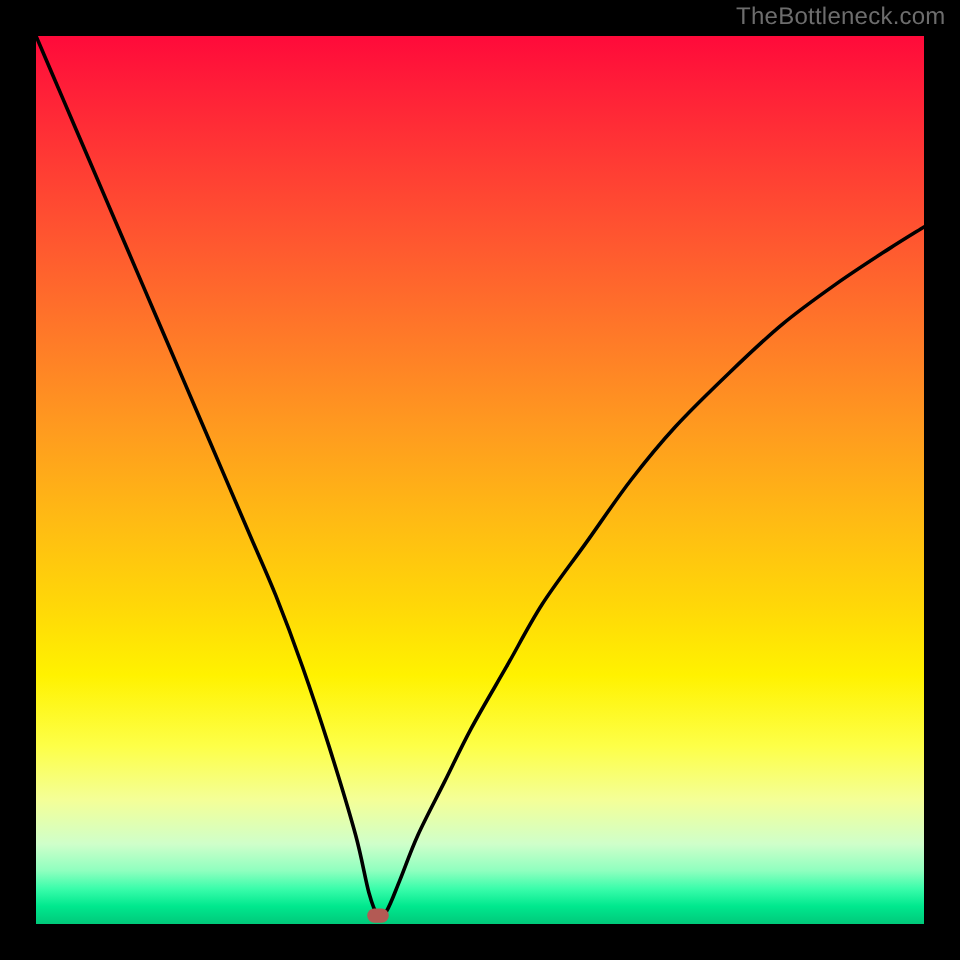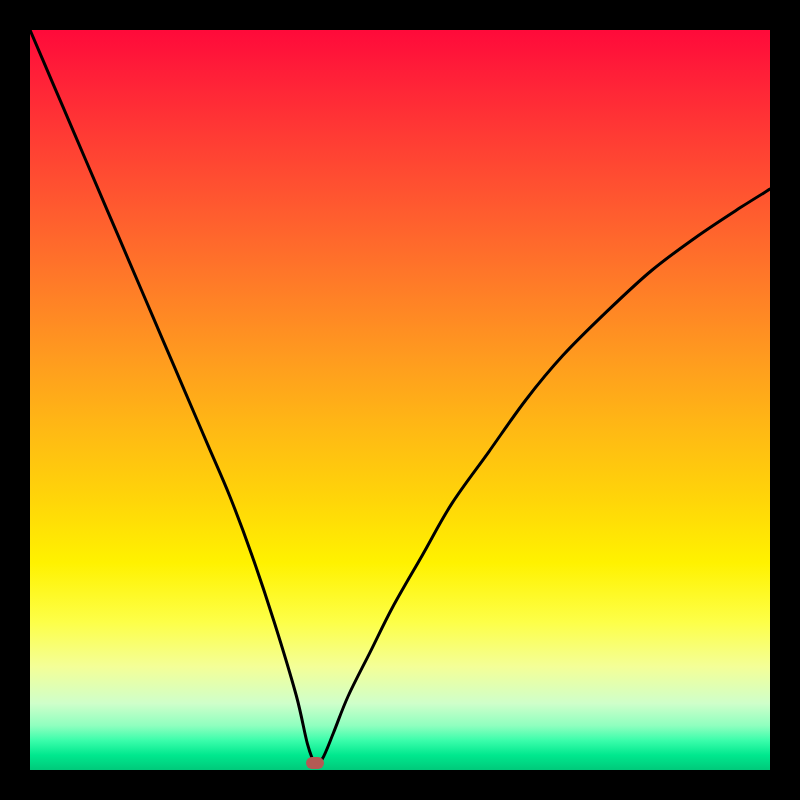--- a/index.html
+++ b/index.html
@@ -68,14 +68,15 @@
 
 <div class="frame">
 
   <div class="plot-area">
     <svg class="curve-svg" viewBox="0 0 740 740" preserveAspectRatio="none">
       <path fill="none" stroke="#000000" stroke-width="3" stroke-linejoin="round" stroke-linecap="round" d="M 0.0 0.0 C 3.7 8.6, 14.8 34.5, 22.2 51.8 C 29.6 69.1, 37.0 86.3, 44.4 103.6 C 51.8 120.9, 59.2 138.1, 66.6 155.4 C 74.0 172.7, 81.4 189.9, 88.8 207.2 C 96.2 224.5, 103.6 241.7, 111.0 259.0 C 118.4 276.3, 125.8 293.5, 133.2 310.8 C 140.6 328.1, 148.0 345.3, 155.4 362.6 C 162.8 379.9, 170.2 397.1, 177.6 414.4 C 185.0 431.7, 192.4 447.7, 199.8 466.2 C 207.2 484.7, 214.6 504.4, 222.0 525.4 C 229.4 546.4, 236.8 568.6, 244.2 592.0 C 251.6 615.4, 260.8 645.6, 266.4 666.0 C 271.9 686.4, 274.4 703.0, 277.5 714.1 C 280.6 725.2, 282.4 730.1, 284.9 732.6 C 287.4 735.1, 289.2 733.8, 292.3 728.9 C 295.4 724.0, 299.1 713.5, 303.4 703.0 C 307.7 692.5, 312.0 679.6, 318.2 666.0 C 324.4 652.4, 333.0 636.4, 340.4 621.6 C 347.8 606.8, 354.0 593.2, 362.6 577.2 C 371.2 561.2, 382.3 542.7, 392.2 525.4 C 402.1 508.1, 410.7 490.9, 421.8 473.6 C 432.9 456.3, 446.5 439.1, 458.8 421.8 C 471.1 404.5, 483.5 386.0, 495.8 370.0 C 508.1 354.0, 519.2 340.4, 532.8 325.6 C 546.4 310.8, 562.4 295.4, 577.2 281.2 C 592.0 267.0, 606.8 252.8, 621.6 240.5 C 636.4 228.2, 651.2 217.7, 666.0 207.2 C 680.8 196.7, 698.1 185.6, 710.4 177.6 C 722.7 169.6, 735.1 162.2, 740.0 159.1" id="curve-path"></path>
     </svg>
     <div class="marker" id="marker" style="left: 275.9px; top: 726.6px; background: rgb(179, 90, 84);"></div>
   </div>
 
+  <div class="watermark">TheBottleneck.com</div>
 
 </div>
 
 </body></html>

